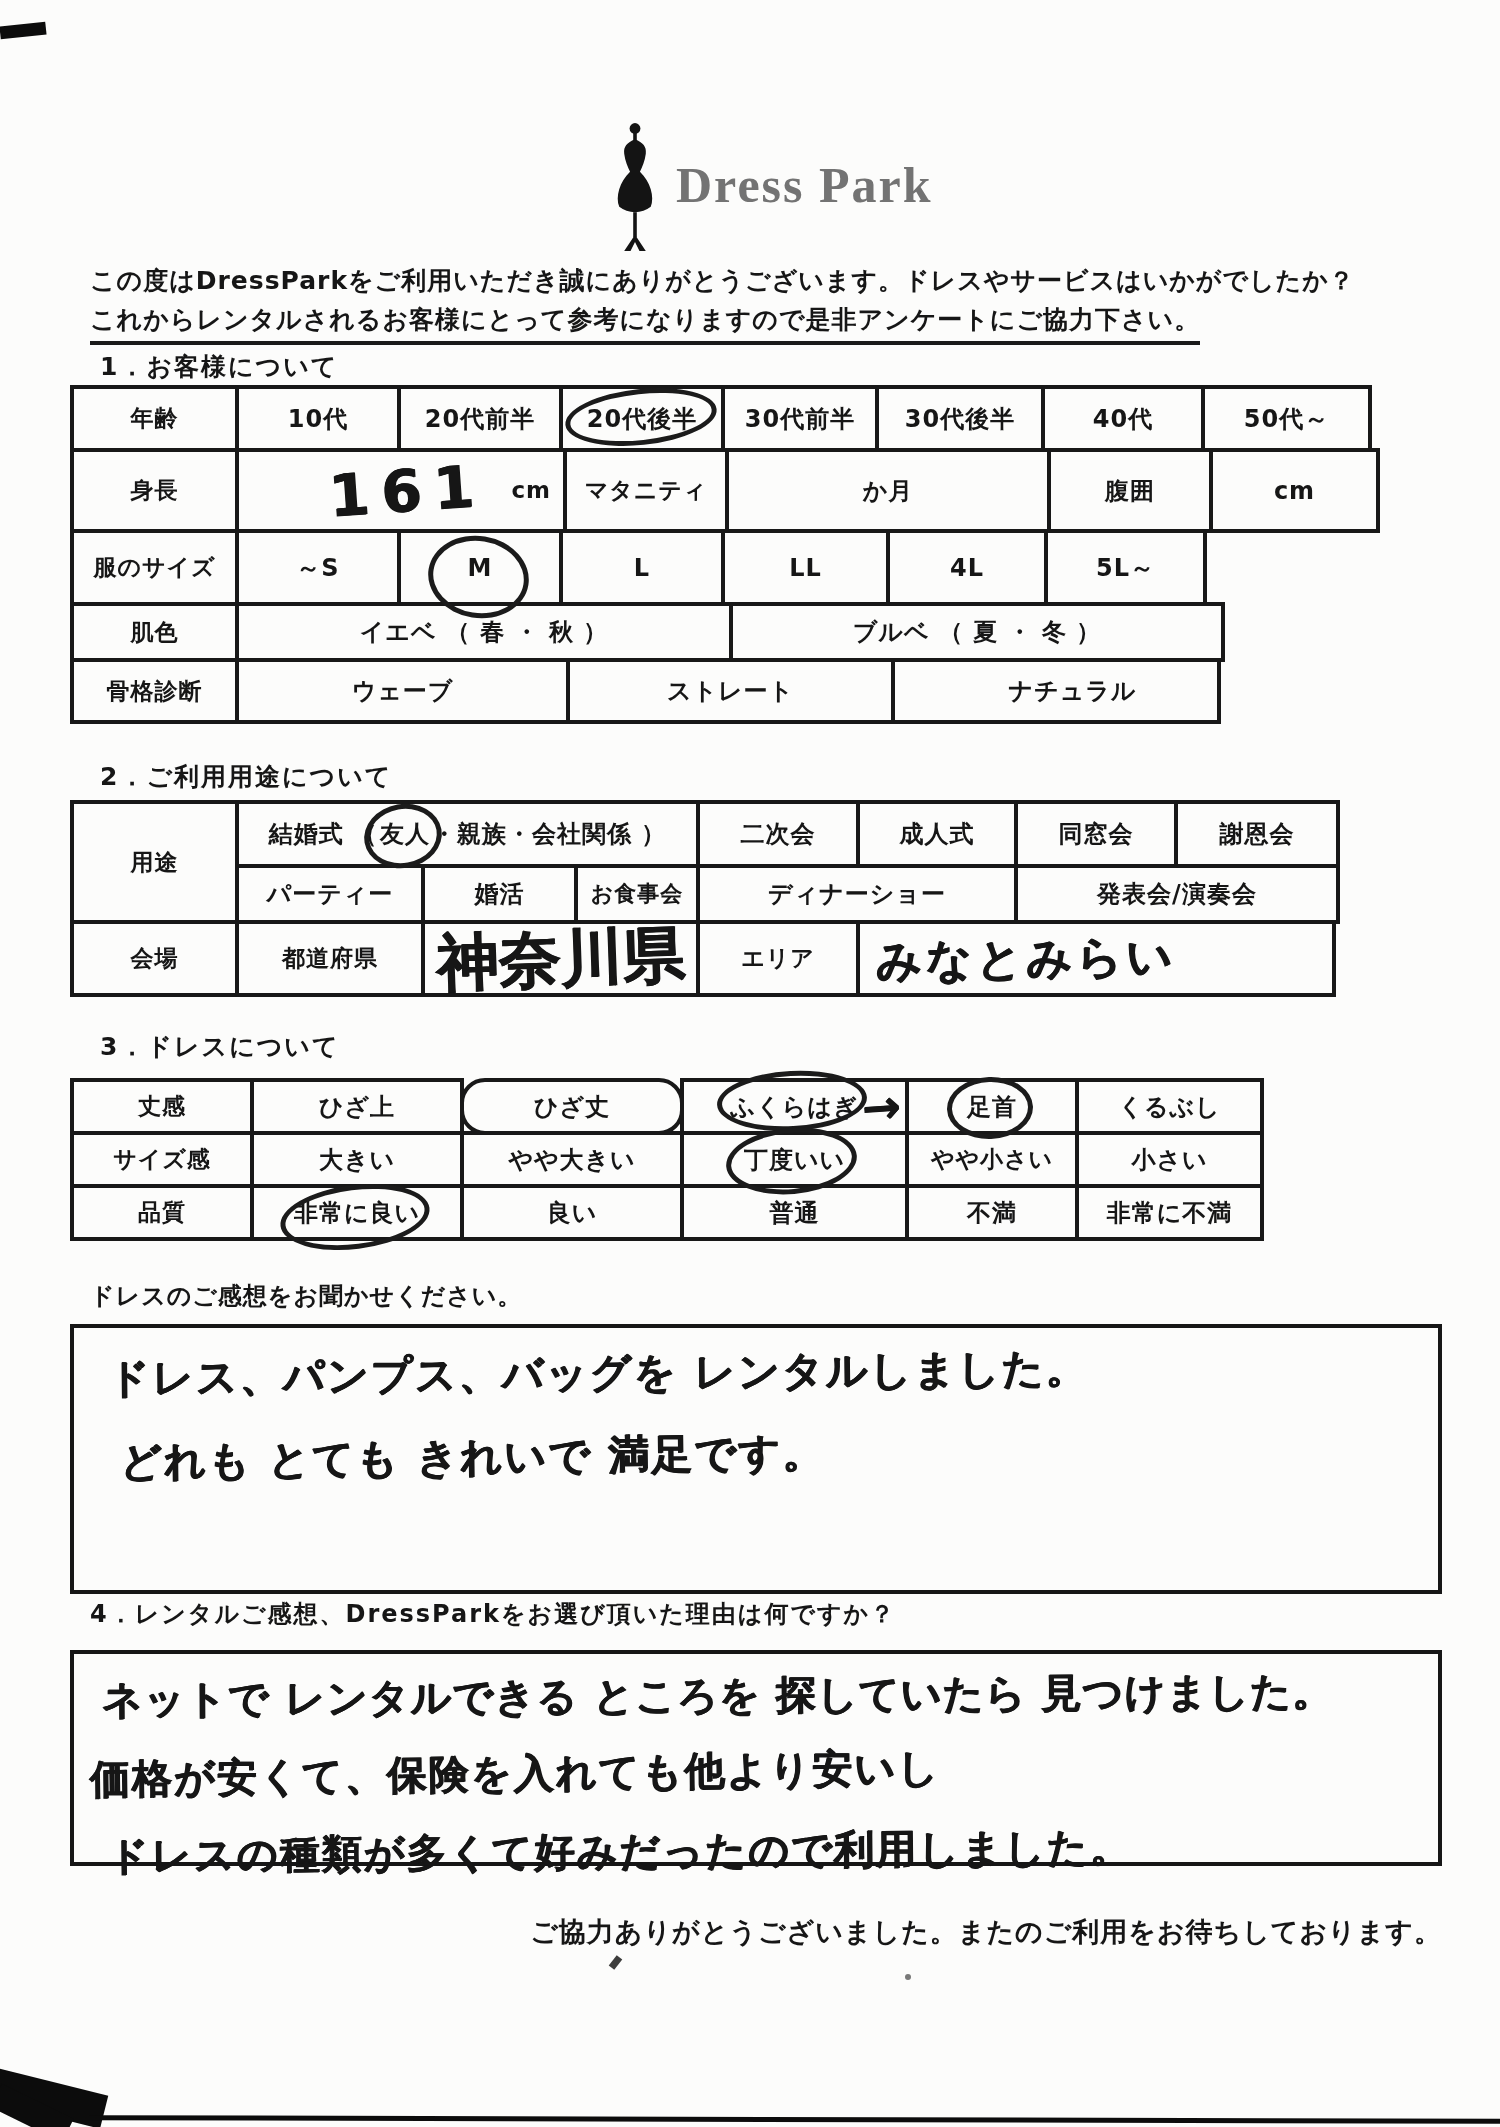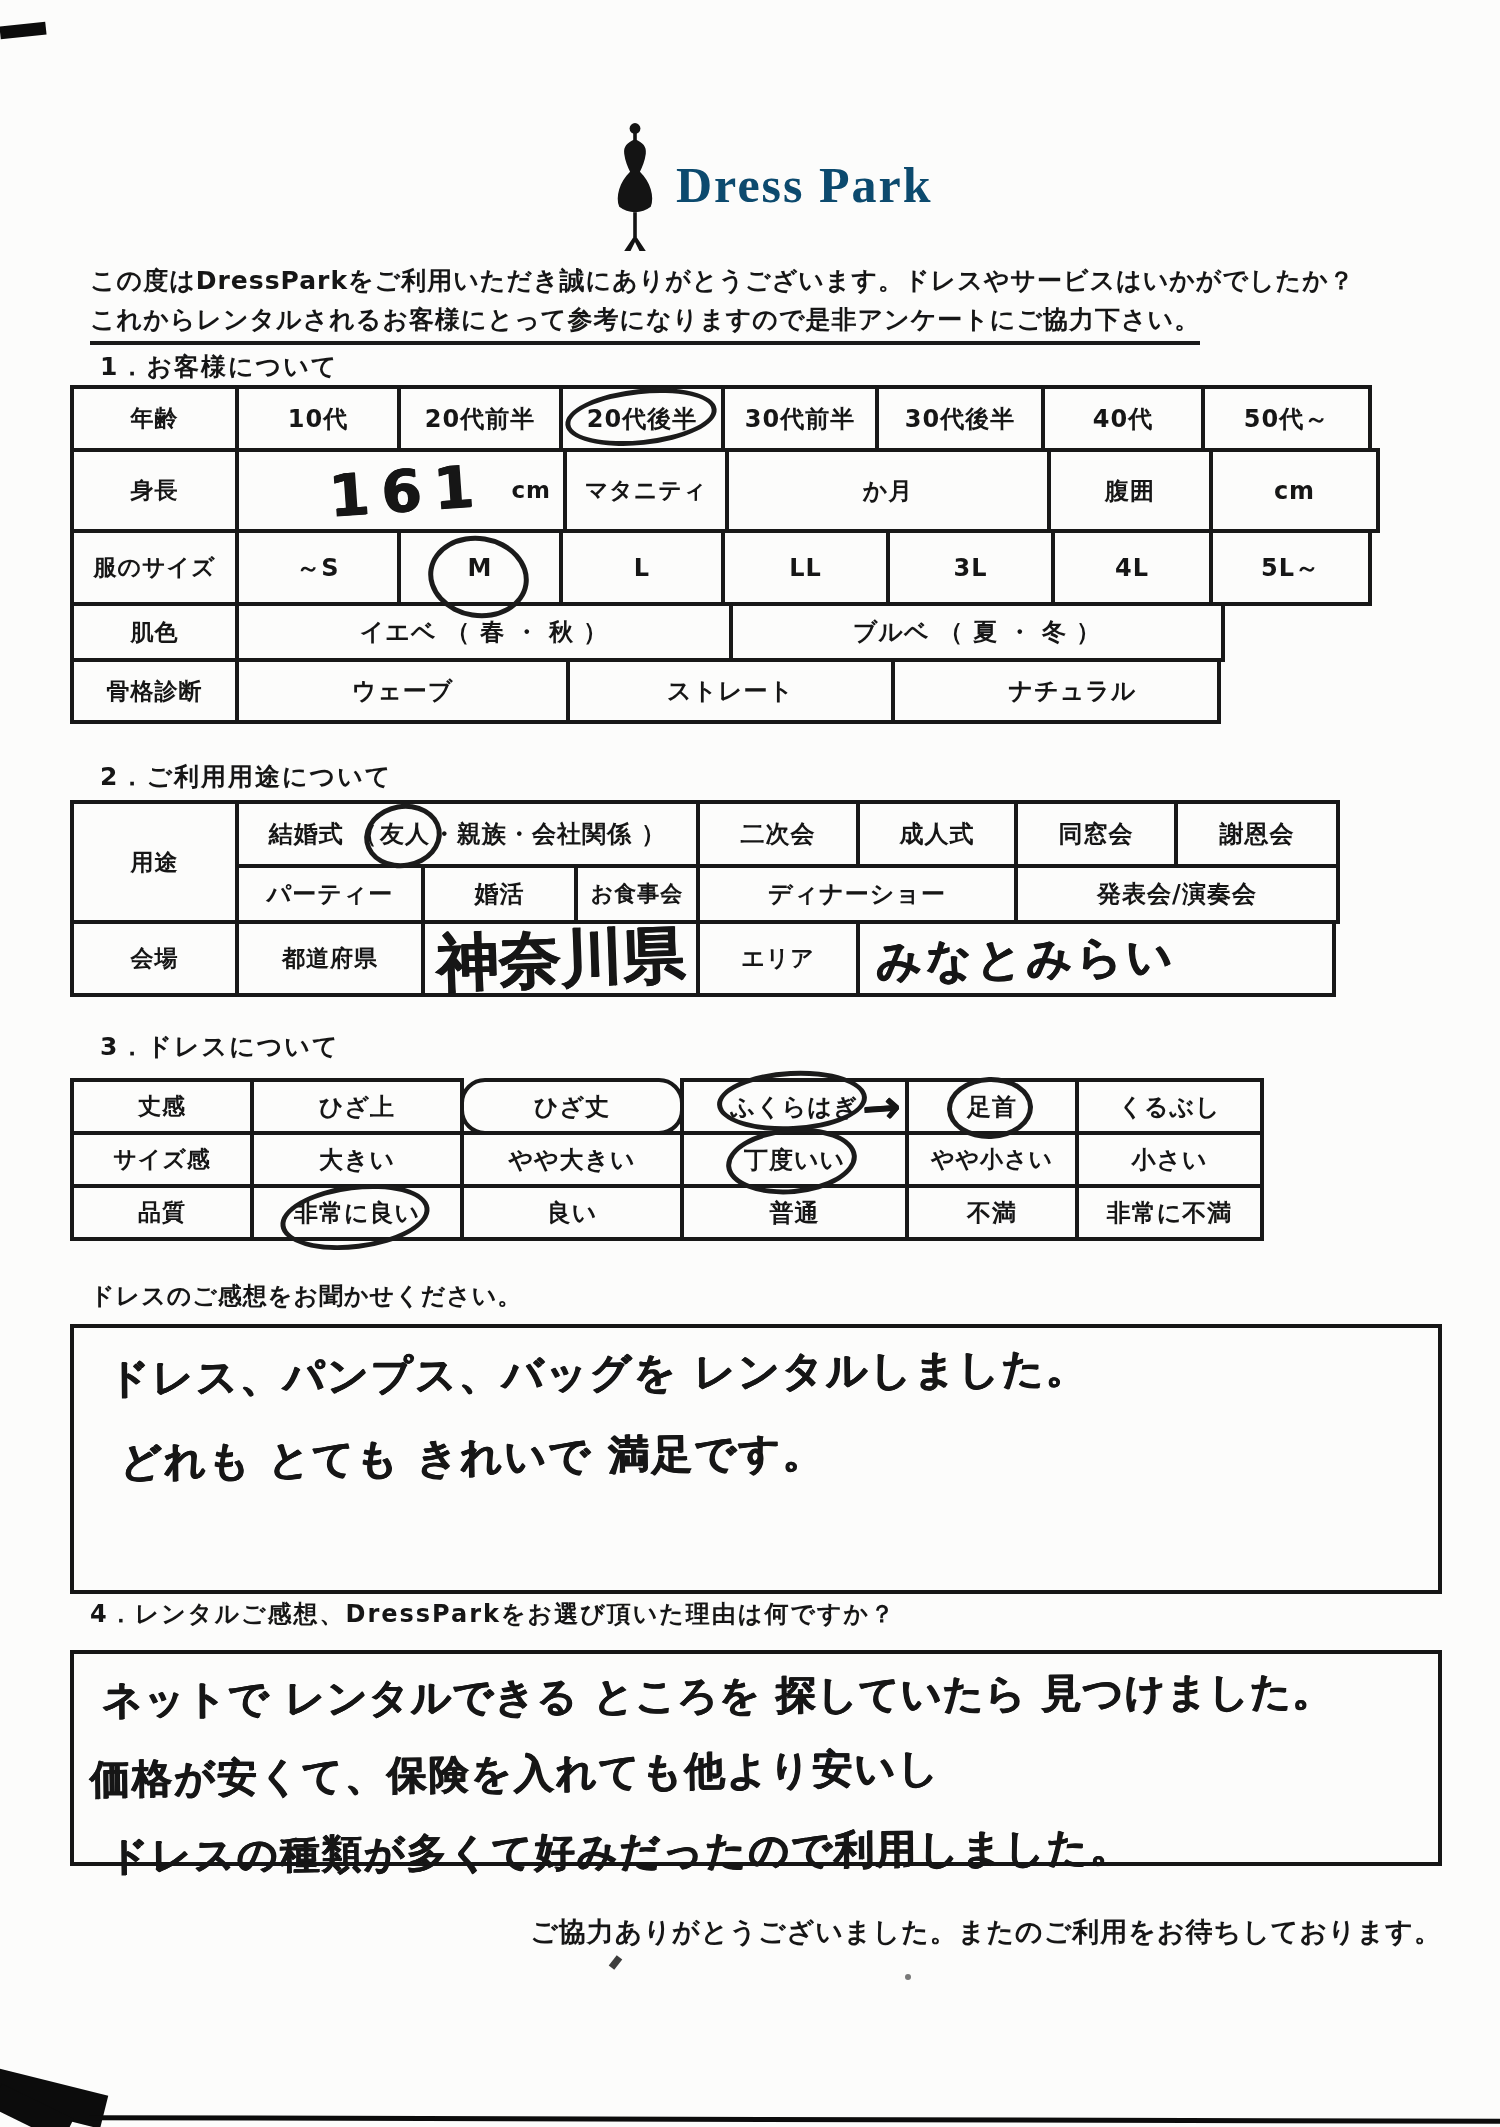--- a/index.html
+++ b/index.html
@@ -3,21 +3,21 @@
 <meta charset="utf-8">
 <style>
   html,body{margin:0;padding:0;background:#9a9a9a;}
   .page{position:relative;width:1500px;height:2127px;background:#fcfcfb;overflow:hidden;
         font-family:"DejaVu Sans","Liberation Sans",sans-serif;color:#161616;}
   .abs{position:absolute;}
 
   
   .logo{display:flex;align-items:flex-start;}
   .brand{font-family:"Liberation Serif","DejaVu Serif",serif;font-size:50px;font-weight:600;
-         letter-spacing:2px;color:#0c4a6e;margin-left:14px;margin-top:38px;}
+         letter-spacing:2px;color:#737373;margin-left:14px;margin-top:38px;}
 
   
   .intro{font-size:25px;font-weight:bold;letter-spacing:1px;}
   .intro.u{border-bottom:4px solid #1a1a1a;padding-bottom:5px;}
   .sec-h{font-size:25px;font-weight:bold;letter-spacing:2px;}
 
   
   .cellrow{display:flex;}
   .cellrow + .cellrow{margin-top:-4px;}
   .cell{box-sizing:border-box;border:4px solid #181818;display:flex;align-items:center;
@@ -98,21 +98,20 @@
     </div>
 
     <div class="cellrow">
       <div class="cell lab" style="width:169px;height:77px;">服のサイズ</div>
       <div class="cell" style="width:166px;height:77px;">～S</div>
       <div class="cell" style="width:166px;height:77px;">
         <span class="circled circ-m">M</span>
       </div>
       <div class="cell" style="width:166px;height:77px;">L</div>
       <div class="cell" style="width:169px;height:77px;">LL</div>
-      <div class="cell" style="width:169px;height:77px;">3L</div>
       <div class="cell" style="width:162px;height:77px;">4L</div>
       <div class="cell" style="width:163px;height:77px;">5L～</div>
     </div>
 
     <div class="cellrow">
       <div class="cell lab" style="width:169px;height:60px;">肌色</div>
       <div class="cell" style="width:498px;height:60px;">イエベ （ 春 ・ 秋 ）</div>
       <div class="cell" style="width:496px;height:60px;">ブルベ （ 夏 ・ 冬 ）</div>
     </div>
 

